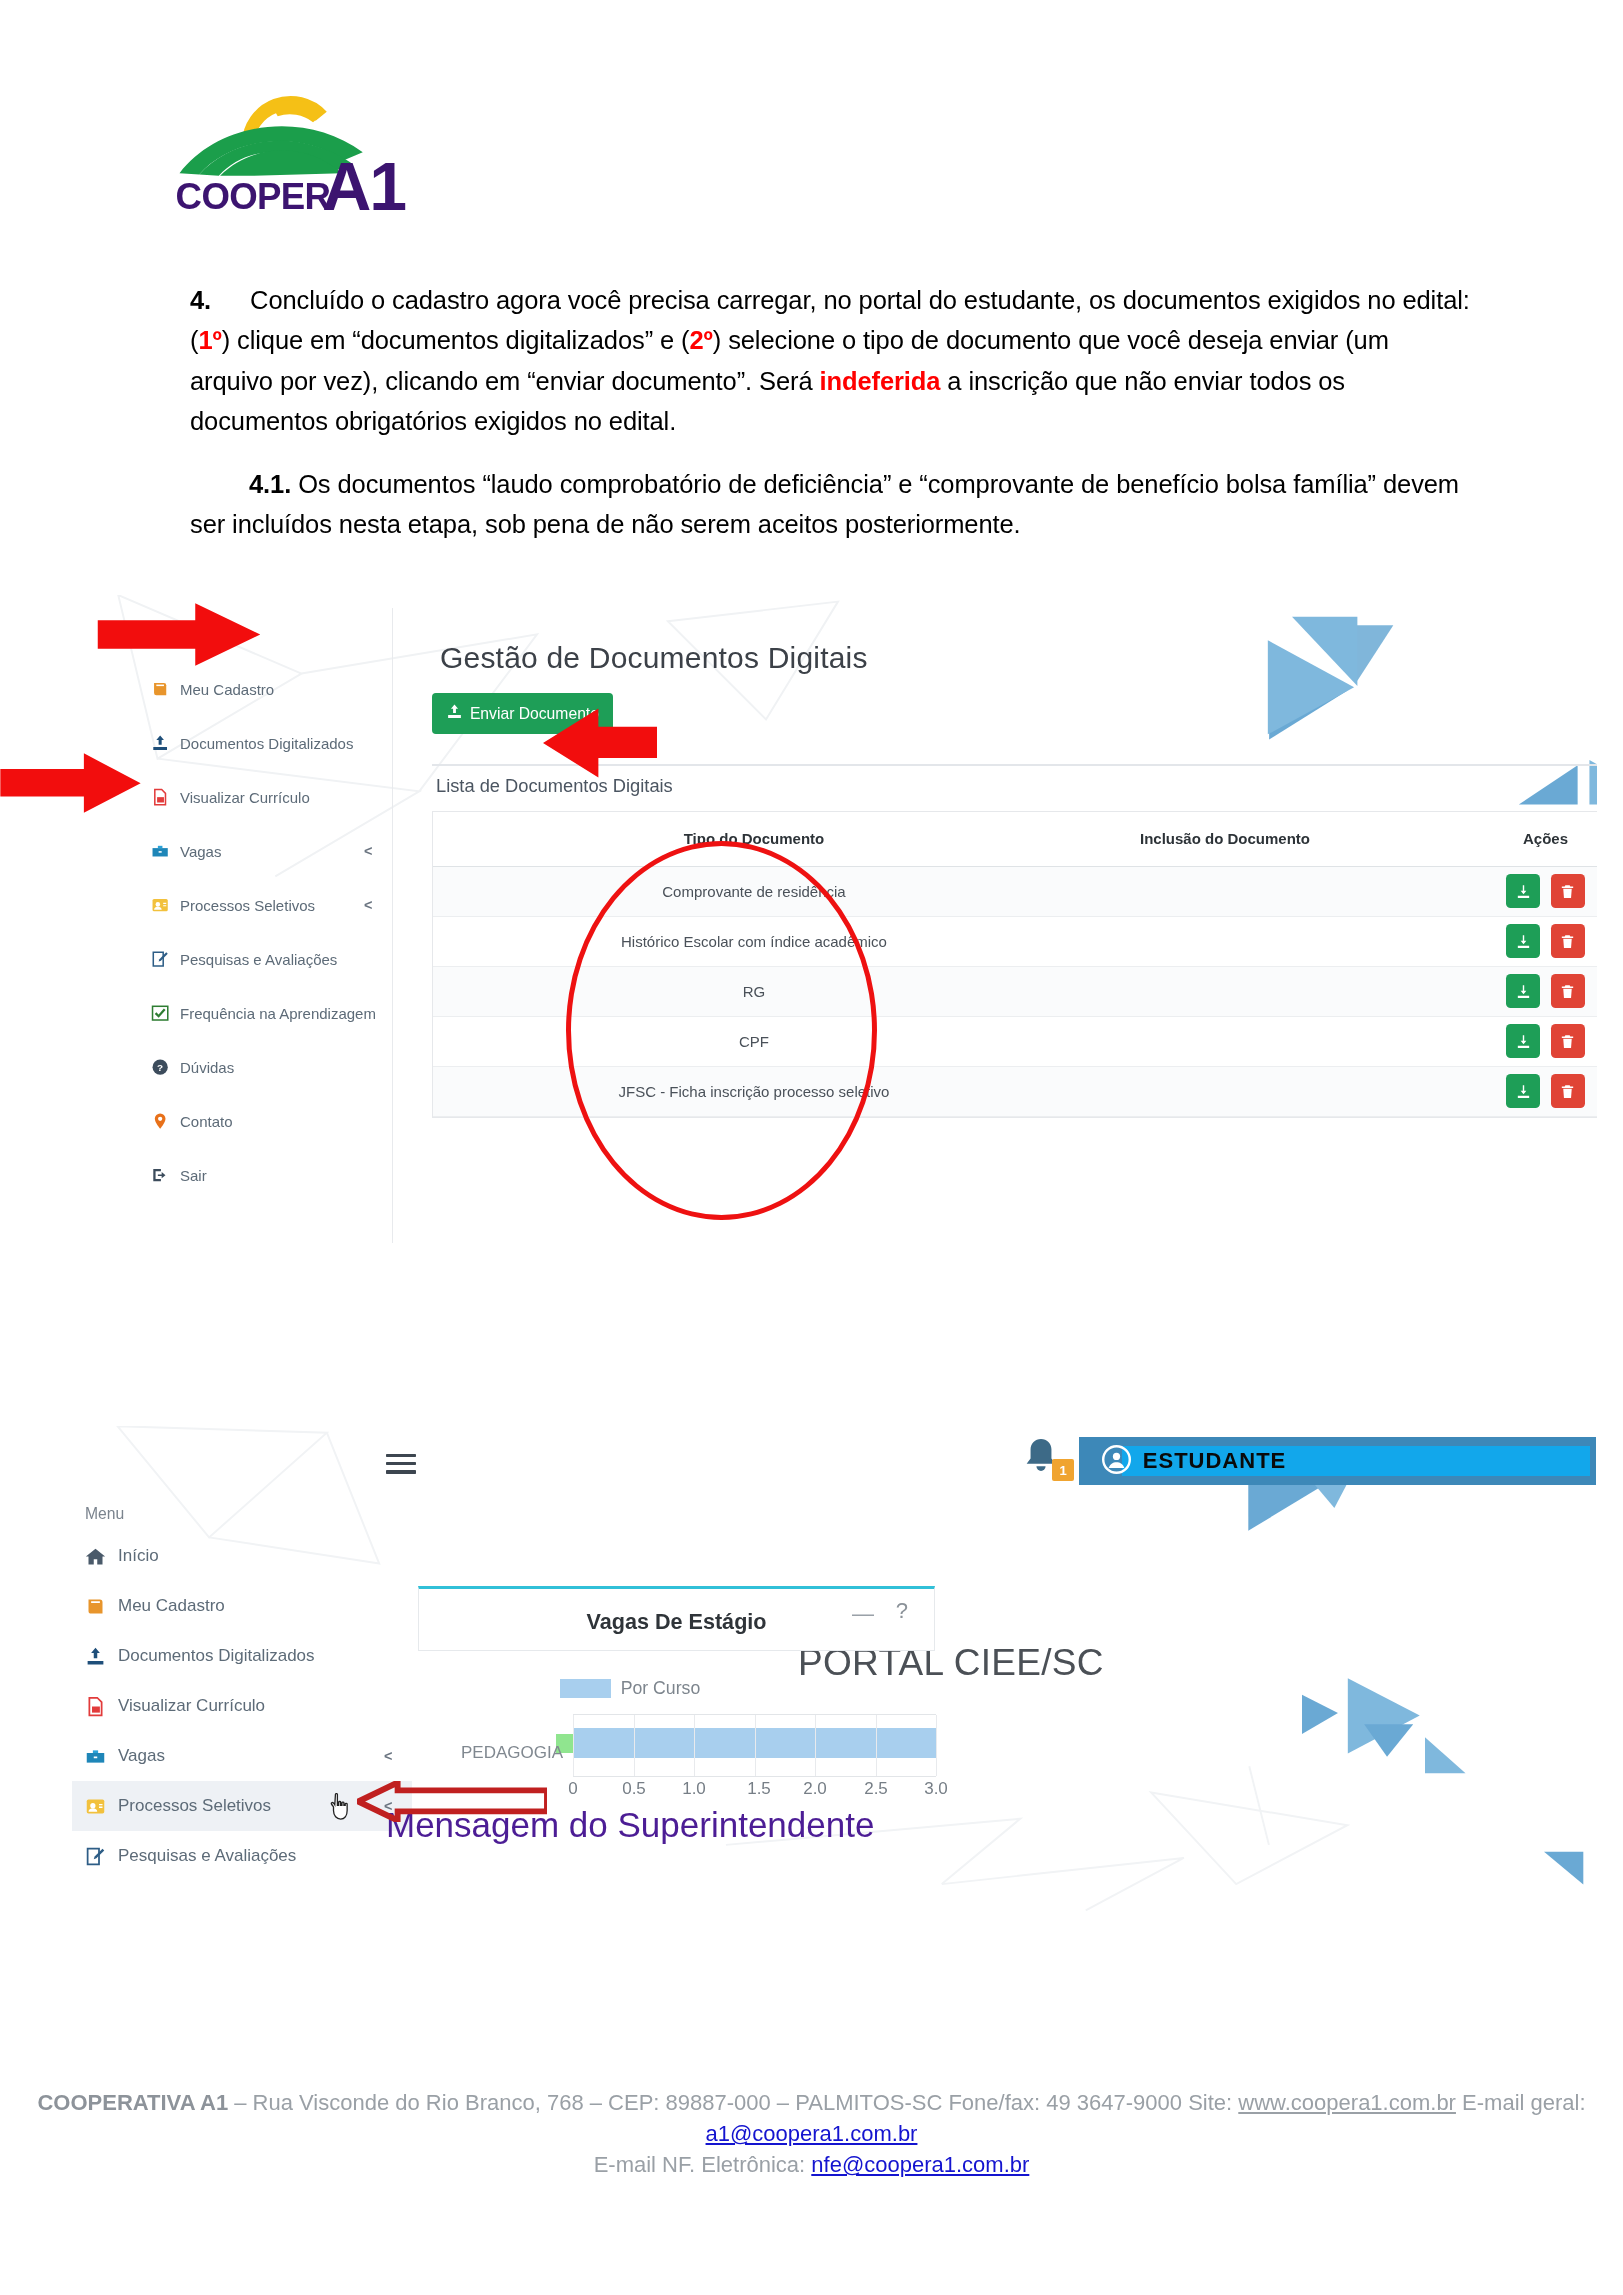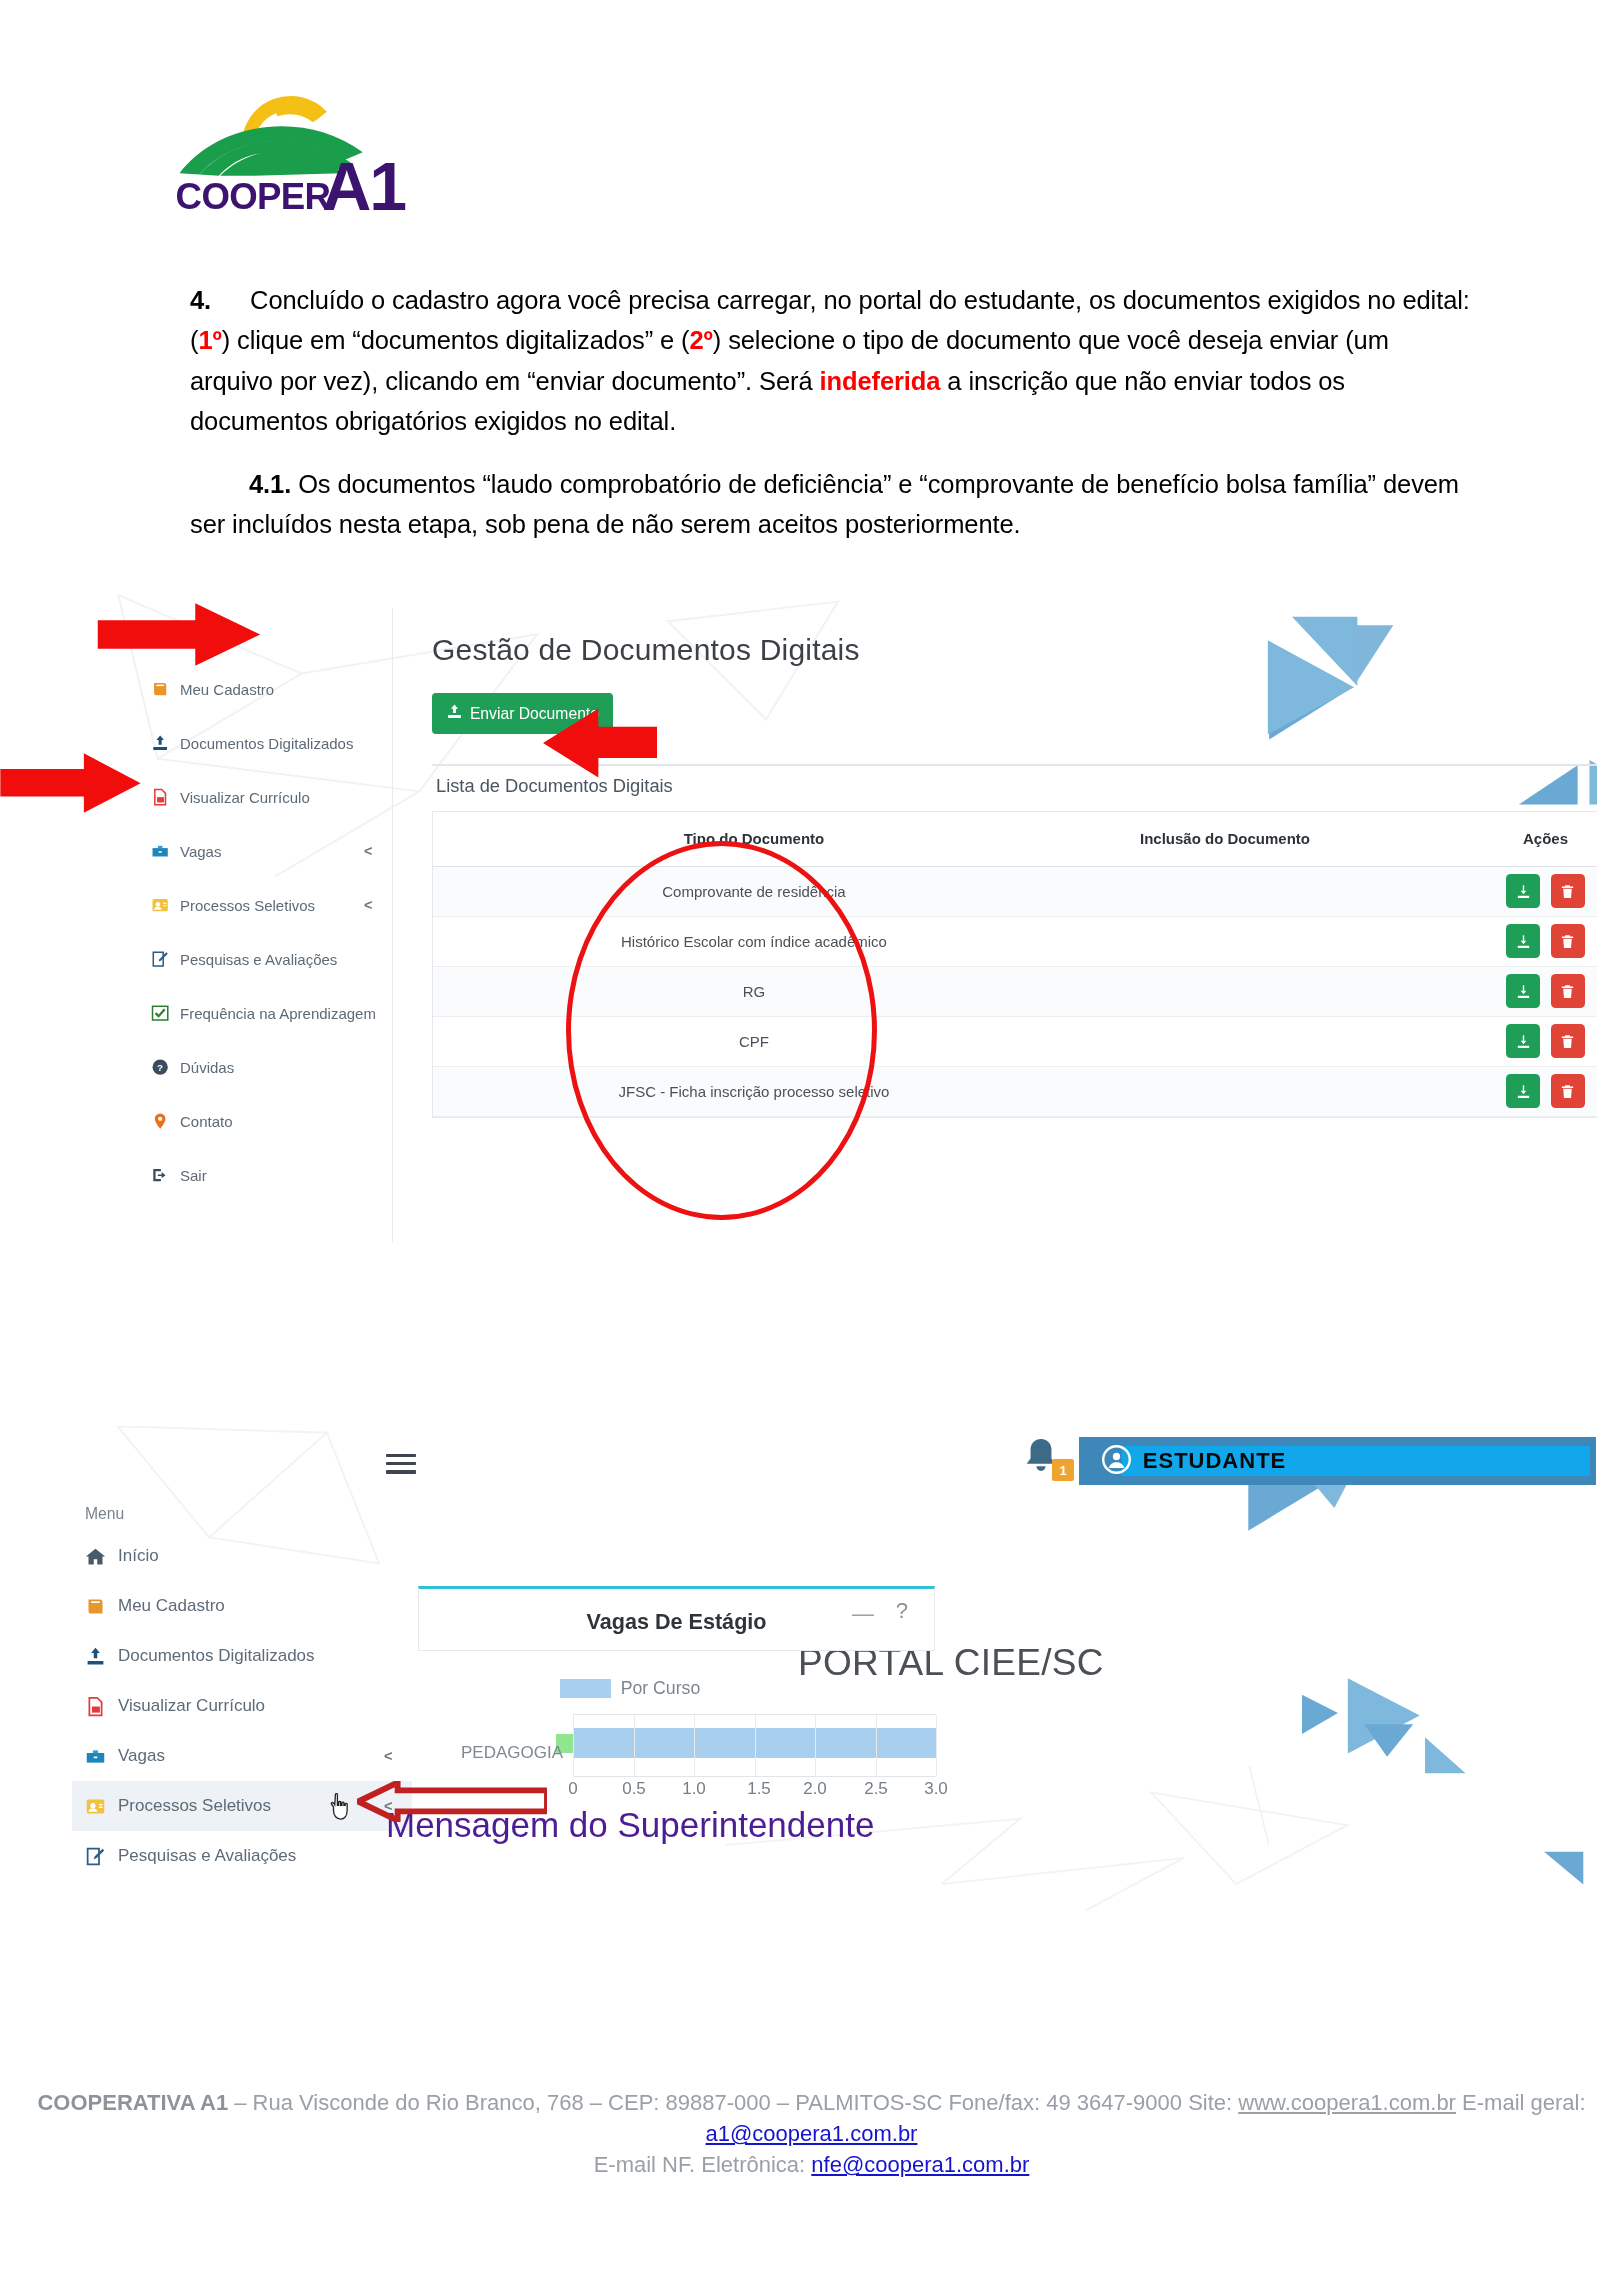--- a/index.html
+++ b/index.html
@@ -62,21 +62,21 @@
     position:relative;
   }
   .sb-item .ic { width:29px; flex:0 0 29px; display:flex; align-items:center; justify-content:flex-start; }
   .sb-item .lbl { white-space:nowrap; }
   .sb-item .carat { position:absolute; right:19.6px; font-size:14.4px; color:#6a7480; font-weight:bold; }
   .sb-item.active { background:#eef1f5; }
 
   
   .c1 { position:absolute; left:327px; top:13px; right:0; }
   .c1 h1 {
-    margin:0; padding:0;
+    margin:8px; padding:0;
     font-size:30px; font-weight:400; color:#3c4148;
     position:absolute; left:26px; top:25px;
     font-family:"Liberation Sans", sans-serif;
     letter-spacing:0.2px;
   }
   .btn-enviar {
     position:absolute; left:26px; top:85px;
     background:#1e9e57; color:#fff; border:none; border-radius:3.9px;
     height:41px; padding:0 14.4px;
     display:flex; align-items:center; gap:6.5px;

